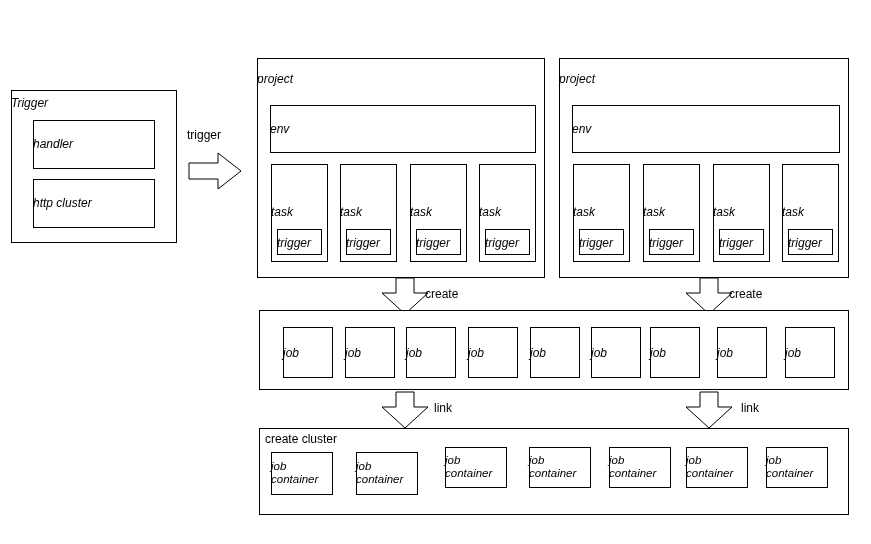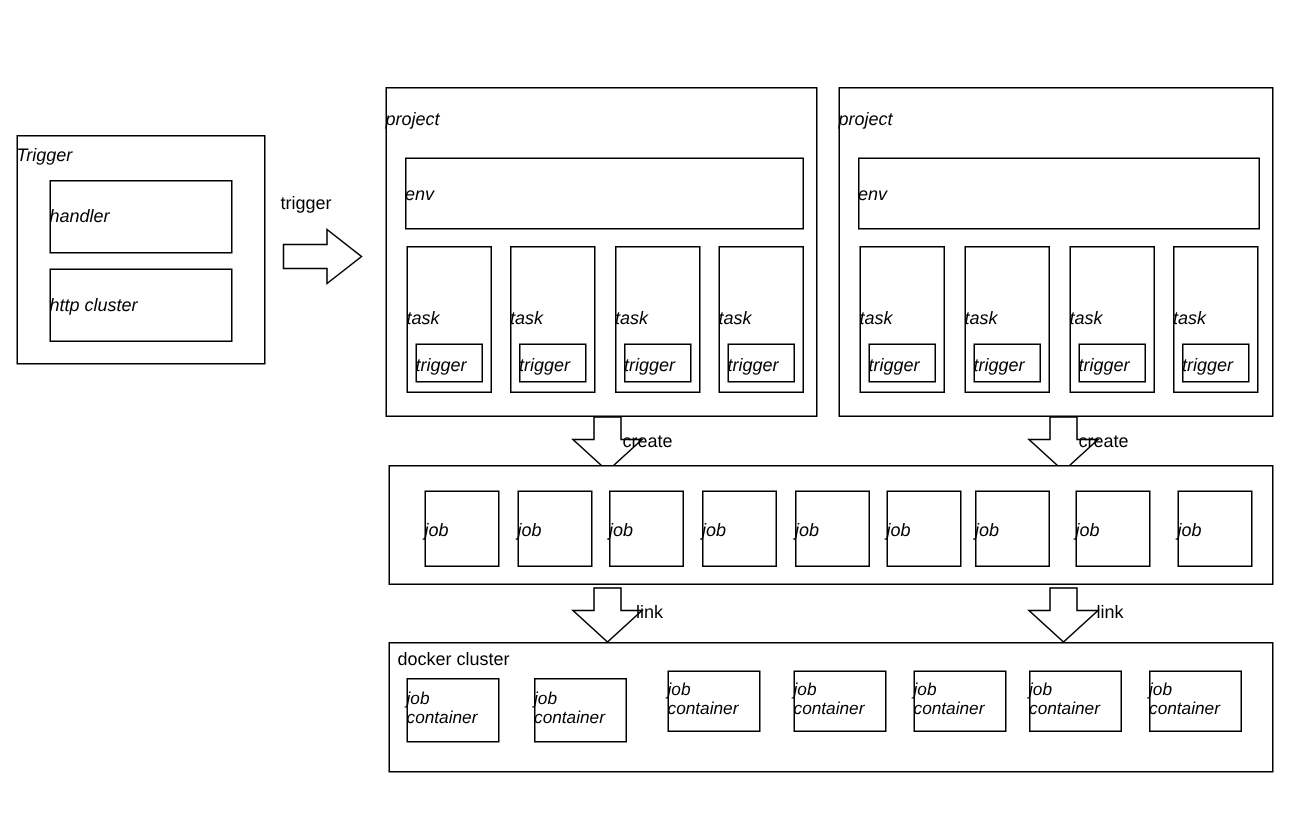--- a/index.html
+++ b/index.html
@@ -71,21 +71,21 @@
   #jobs-container { left: 259px; top: 310px; width: 590px; height: 80px; }
   .job-box { top: 327px; width: 50px; height: 51px; }
   .job-label { top: 346px; width: 50px; }
 
   
   #docker-container { left: 259px; top: 428px; width: 590px; height: 87px; }
   #docker-title { left: 265px; top: 432px; }
   .jc-box { width: 62px; }
   .jc-label { width: 62px; font-size: 11.5px; line-height: 13px; }
 
-  .create-label, .link-label { font-size: 12px; }
+  .create-label, .link-label { font-size: 12px; margin-left: 10px; }
 </style>
 </head>
 <body>
 
 <div id="canvas">
 
   <div class="box" id="trigger-box"></div>
   <div class="lbl lbl-c" id="trigger-title">Trigger</div>
 
   <div class="box" id="djcelery-box"></div>
@@ -194,21 +194,21 @@
     <polygon points="15,1 33,1 33,16 47,16 24,37 1,16 15,16"></polygon>
   </svg>
   <div class="lbl link-label" style="left:424px; top:401px;">link</div>
 
   <svg class="arrow-svg" style="left:685px; top:391px;" width="48" height="38" viewBox="0 0 48 38">
     <polygon points="15,1 33,1 33,16 47,16 24,37 1,16 15,16"></polygon>
   </svg>
   <div class="lbl link-label" style="left:731px; top:401px;">link</div>
 
   <div class="box" id="docker-container"></div>
-  <div class="lbl" id="docker-title">docker cluster</div>
+  <div class="lbl" id="docker-title">create cluster</div>
 
   <div class="box jc-box" style="left:271px; top:452px; height:43px;"></div>
   <div class="lbl lbl-c jc-label" style="left:271px; top:460px;">job</div>
   <div class="lbl lbl-c jc-label" style="left:271px; top:473px;">container</div>
 
   <div class="box jc-box" style="left:356px; top:452px; height:43px;"></div>
   <div class="lbl lbl-c jc-label" style="left:356px; top:460px;">job</div>
   <div class="lbl lbl-c jc-label" style="left:356px; top:473px;">container</div>
 
   <div class="box jc-box" style="left:445px; top:447px; height:41px;"></div>

